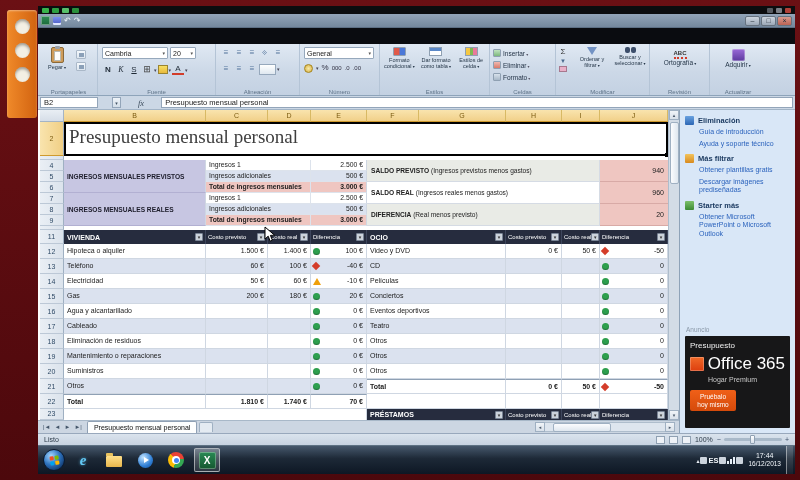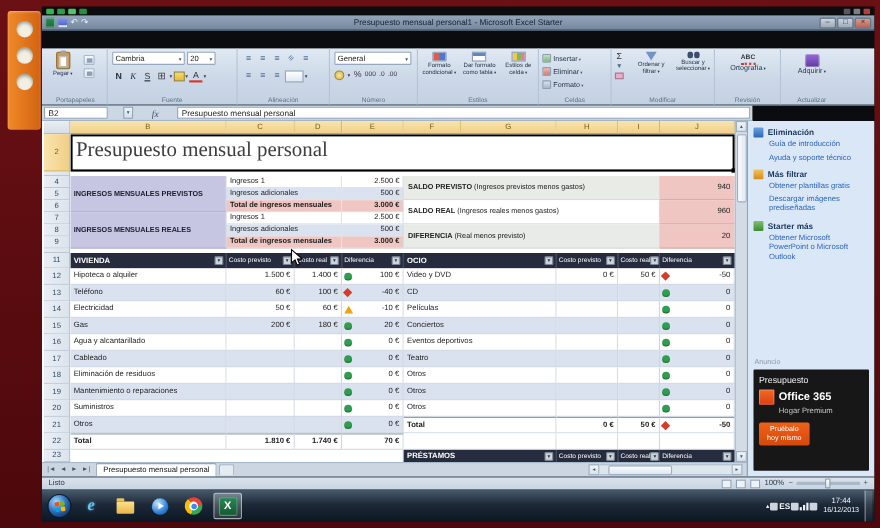--- a/index.html
+++ b/index.html
@@ -76,21 +76,21 @@
   .cellrow .lbl2::after{content:" ▾";font-size:4px;color:#556;}
   .csq{width:8px;height:8px;border-radius:1px;border:1px solid #8fa0b2;}
   .funnel{width:0;height:0;border-left:5px solid transparent;border-right:5px solid transparent;border-top:8px solid #7393c4;}
   .binoc{display:flex;gap:1px;}
   .binoc i{width:5px;height:6px;background:#3c4e6b;border-radius:2px;display:block;}
   .ico-abc{font-size:6px;font-weight:bold;color:#333;border-bottom:2px dotted #d23c2a;line-height:8px;}
   .ico-abc::before{content:"ABC";}
   .ico-bag{width:13px;height:12px;background:linear-gradient(#9a6ad8,#5c3a9e);border-radius:2px;box-shadow:inset 0 0 0 1px rgba(255,255,255,.3);}
 
   
-  .fbar{position:absolute;left:0;top:90px;width:646px;height:14px;background:#cbd7e5;border-bottom:1px solid #a2b4c6;
+  .fbar{position:absolute;left:0;top:90px;width:757px;height:14px;background:#cbd7e5;border-bottom:1px solid #a2b4c6;
     display:flex;align-items:center;padding:1px 2px;gap:14px;}
   .namebox{width:58px;height:11px;background:#fff;border:1px solid #93a5b9;font-size:7.5px;line-height:10px;padding-left:3px;color:#222;}
   .nb-dd{width:9px;height:11px;background:linear-gradient(#eef3f8,#d4dfe9);border:1px solid #93a5b9;font-size:5px;line-height:10px;text-align:center;color:#456;}
   .nb-dd::before{content:"▾";}
   .fx{font-family:"Liberation Serif",serif;font-style:italic;font-size:8.5px;color:#3c4c5c;padding:0 3px;}
   .finput{flex:1;height:11px;background:#fff;border:1px solid #93a5b9;font-size:7.5px;line-height:10px;padding-left:3px;color:#222;white-space:nowrap;overflow:hidden;}
 
   
   .sheet{position:absolute;left:0;top:104px;width:641px;height:310px;background:#fff;}
   .corner{position:absolute;left:2px;top:0;width:24px;height:12px;background:linear-gradient(#e9eef4,#d6dee8);
@@ -179,21 +179,21 @@
   .hp-ico.i0{background:linear-gradient(#6aa2e0,#2c66b4);}
   .hp-ico.i1{background:linear-gradient(#f2c35c,#d88a1e);}
   .hp-ico.i2{background:linear-gradient(#7cc06a,#3c8a34);}
   .hp-title{font-size:7.5px;font-weight:bold;color:#17365d;}
   .hp-link{margin:3px 0 0 14px;font-size:7px;line-height:8.5px;color:#2b63bd;cursor:pointer;}
   .ad-label{position:absolute;left:6px;bottom:100px;font-size:6.5px;color:#8a98a8;}
   .ad-box{position:absolute;left:5px;right:5px;bottom:5px;height:92px;background:#171718;border-radius:1px;padding:5px 5px;}
   .ad-intro{font-size:8px;color:#f0f0f0;}
   .ad-logo-row{display:flex;align-items:center;gap:4px;margin-top:4px;}
   .ad-logo{width:14px;height:14px;background:linear-gradient(#f06a28,#dd3e0e);border-radius:1px;box-shadow:inset 0 0 0 1px rgba(255,255,255,.25);}
-  .ad-product{font-size:10px;font-weight:bold;color:#fff;white-space:nowrap;}
+  .ad-product{font-size:17px;font-weight:normal;color:#fff;white-space:nowrap;}
   .ad-edition{font-size:7px;color:#c9c9c9;margin:2px 0 0 18px;}
   .ad-btn{display:inline-block;margin-top:7px;background:linear-gradient(#f06018,#d54a0a);color:#fff;
     font-size:6.5px;line-height:7.5px;padding:3px 5px;border-radius:2px;max-width:46px;text-align:center;}
 
   
   .tabsrow{position:absolute;left:0;top:414px;width:641px;height:13px;background:#ccd6e2;border-top:1px solid #a8b8c8;
     display:flex;align-items:center;padding-left:3px;}
   .snav{font-size:6px;color:#44566a;padding:0 2px;}
   .sheettab{background:#fdfefe;border:1px solid #8fa0b4;border-bottom:none;border-radius:2px 2px 0 0;
     font-size:7px;line-height:11px;height:12px;padding:0 6px;margin-left:3px;color:#111;white-space:nowrap;}
@@ -278,21 +278,20 @@
       </div>
     </div>
 
     <div class="titlebar">
       <span class="app-ico"></span>
       <span class="qat">
         <span class="q-save"></span>
         <span class="q">↶</span>
         <span class="q">↷</span>
       </span>
-      <span class="title-text">Presupuesto mensual personal1 - Microsoft Excel Starter</span>
       <span class="winbtns">
         <span class="wbtn wmin"></span>
         <span class="wbtn wmax"></span>
         <span class="wbtn close wclose"></span>
       </span>
     </div>
 
 
     <div class="ribbon">
 

